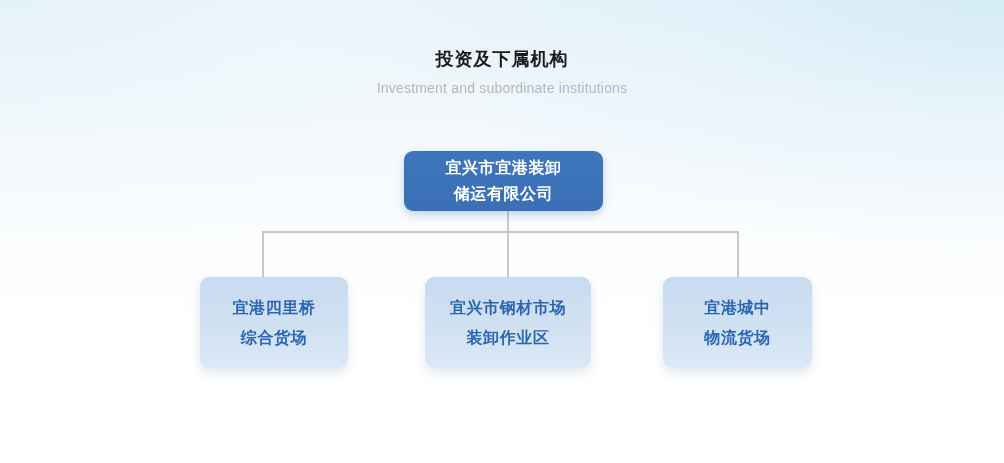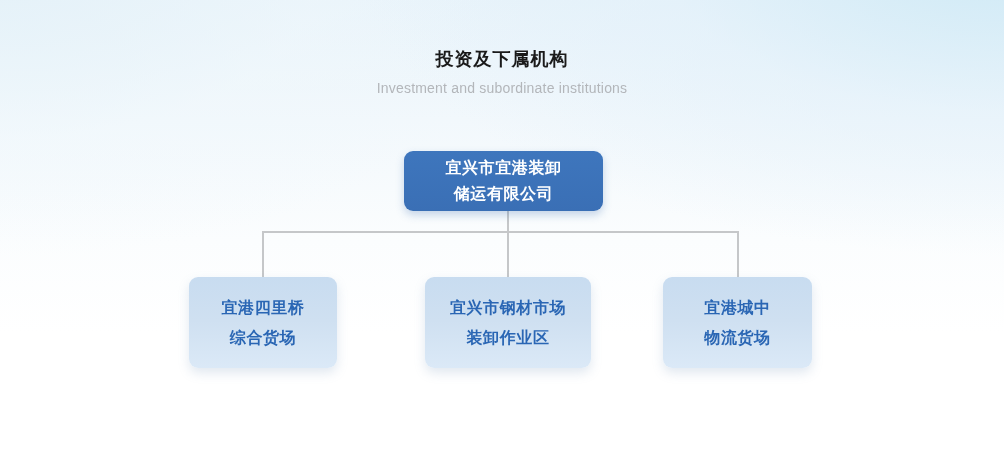--- a/index.html
+++ b/index.html
@@ -94,21 +94,21 @@
     background: linear-gradient(180deg, #c8dcf0 0%, #cfe0f1 48%, #dbe9f7 100%);
     box-shadow: 0 5px 11px rgba(120,150,185,0.22);
   }
   .node-child .node-text {
     color: #2a66b4;
     font-size: 16px;
     font-weight: bold;
     letter-spacing: 0.6px;
     line-height: 30px;
   }
-  .node-child-0 { left: 189px; }
+  .node-child-0 { left: 200px; }
   .node-child-1 { left: 425px; width: 166px; }
   .node-child-2 { left: 663px; width: 149px; }
 </style>
 </head>
 <body>
 
 <div id="org-page">
 
   <div class="heading">
     <div class="heading-title">投资及下属机构</div>

